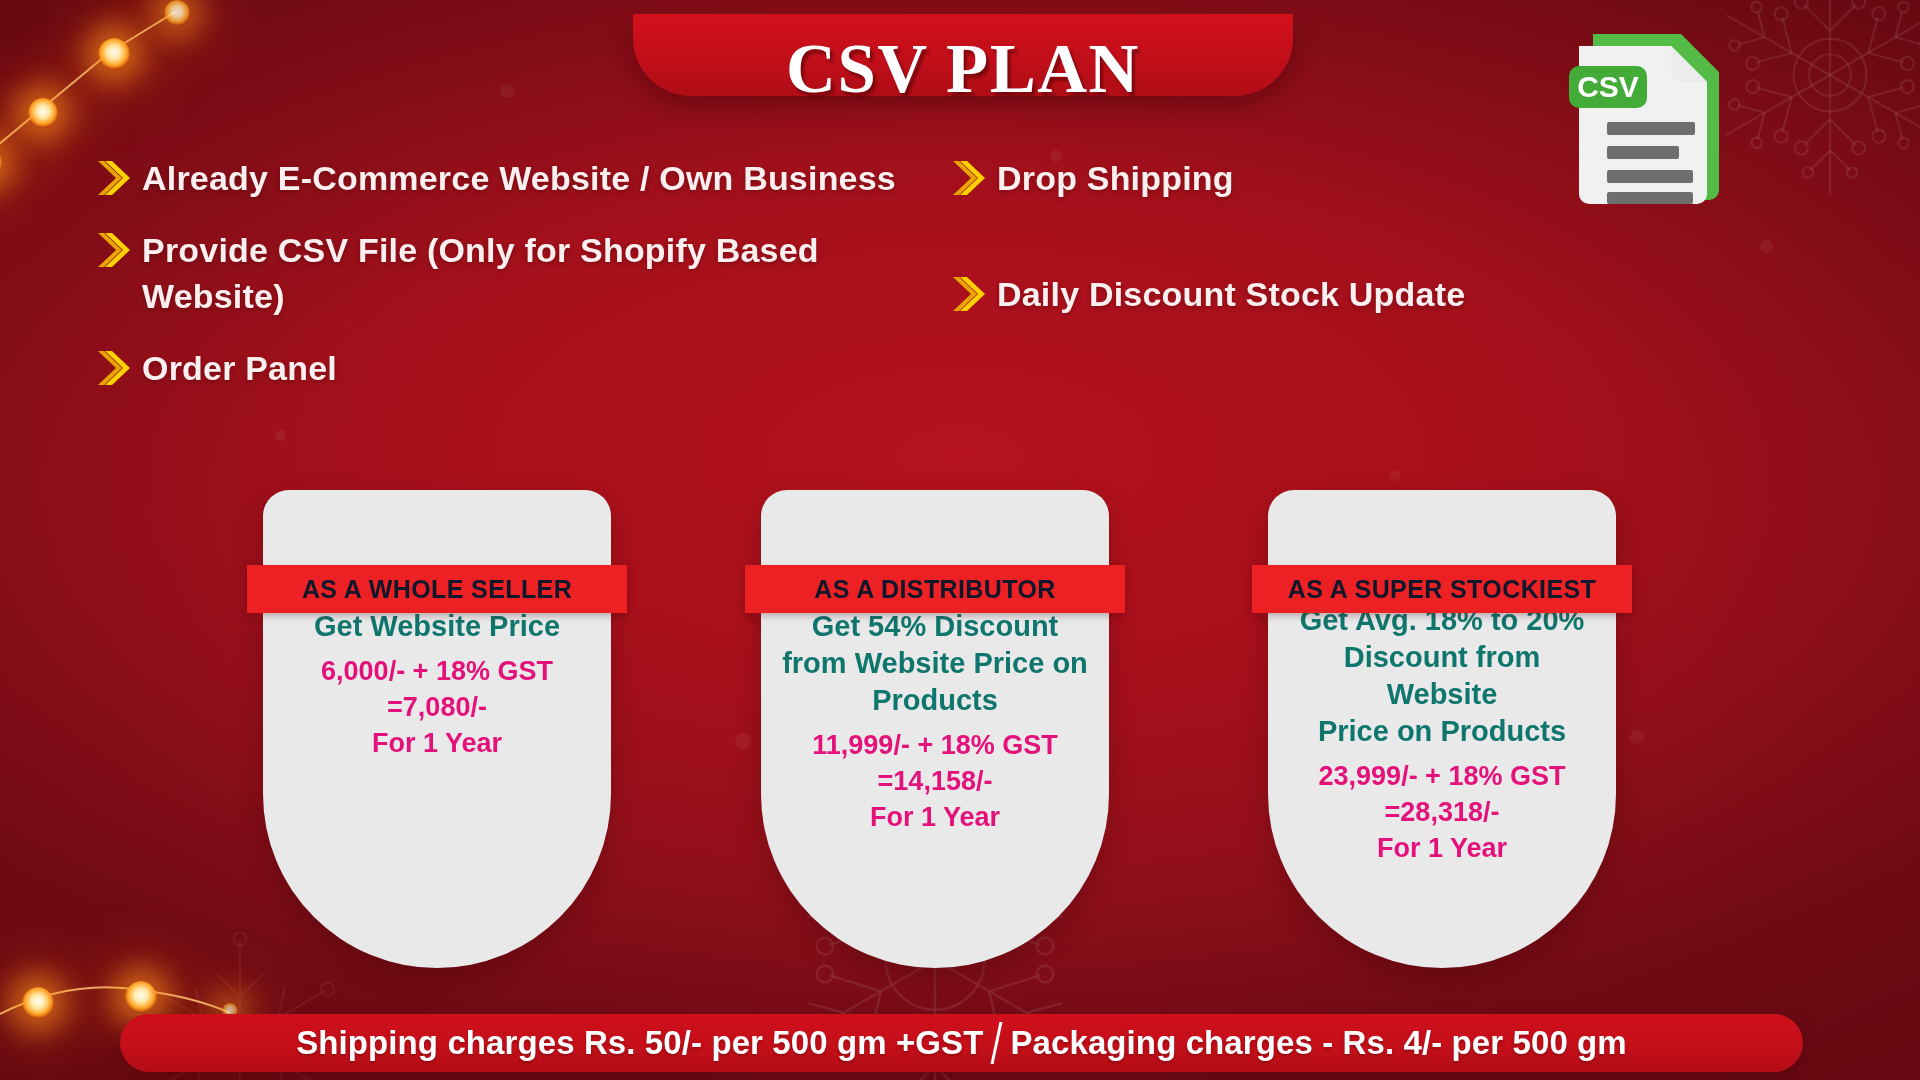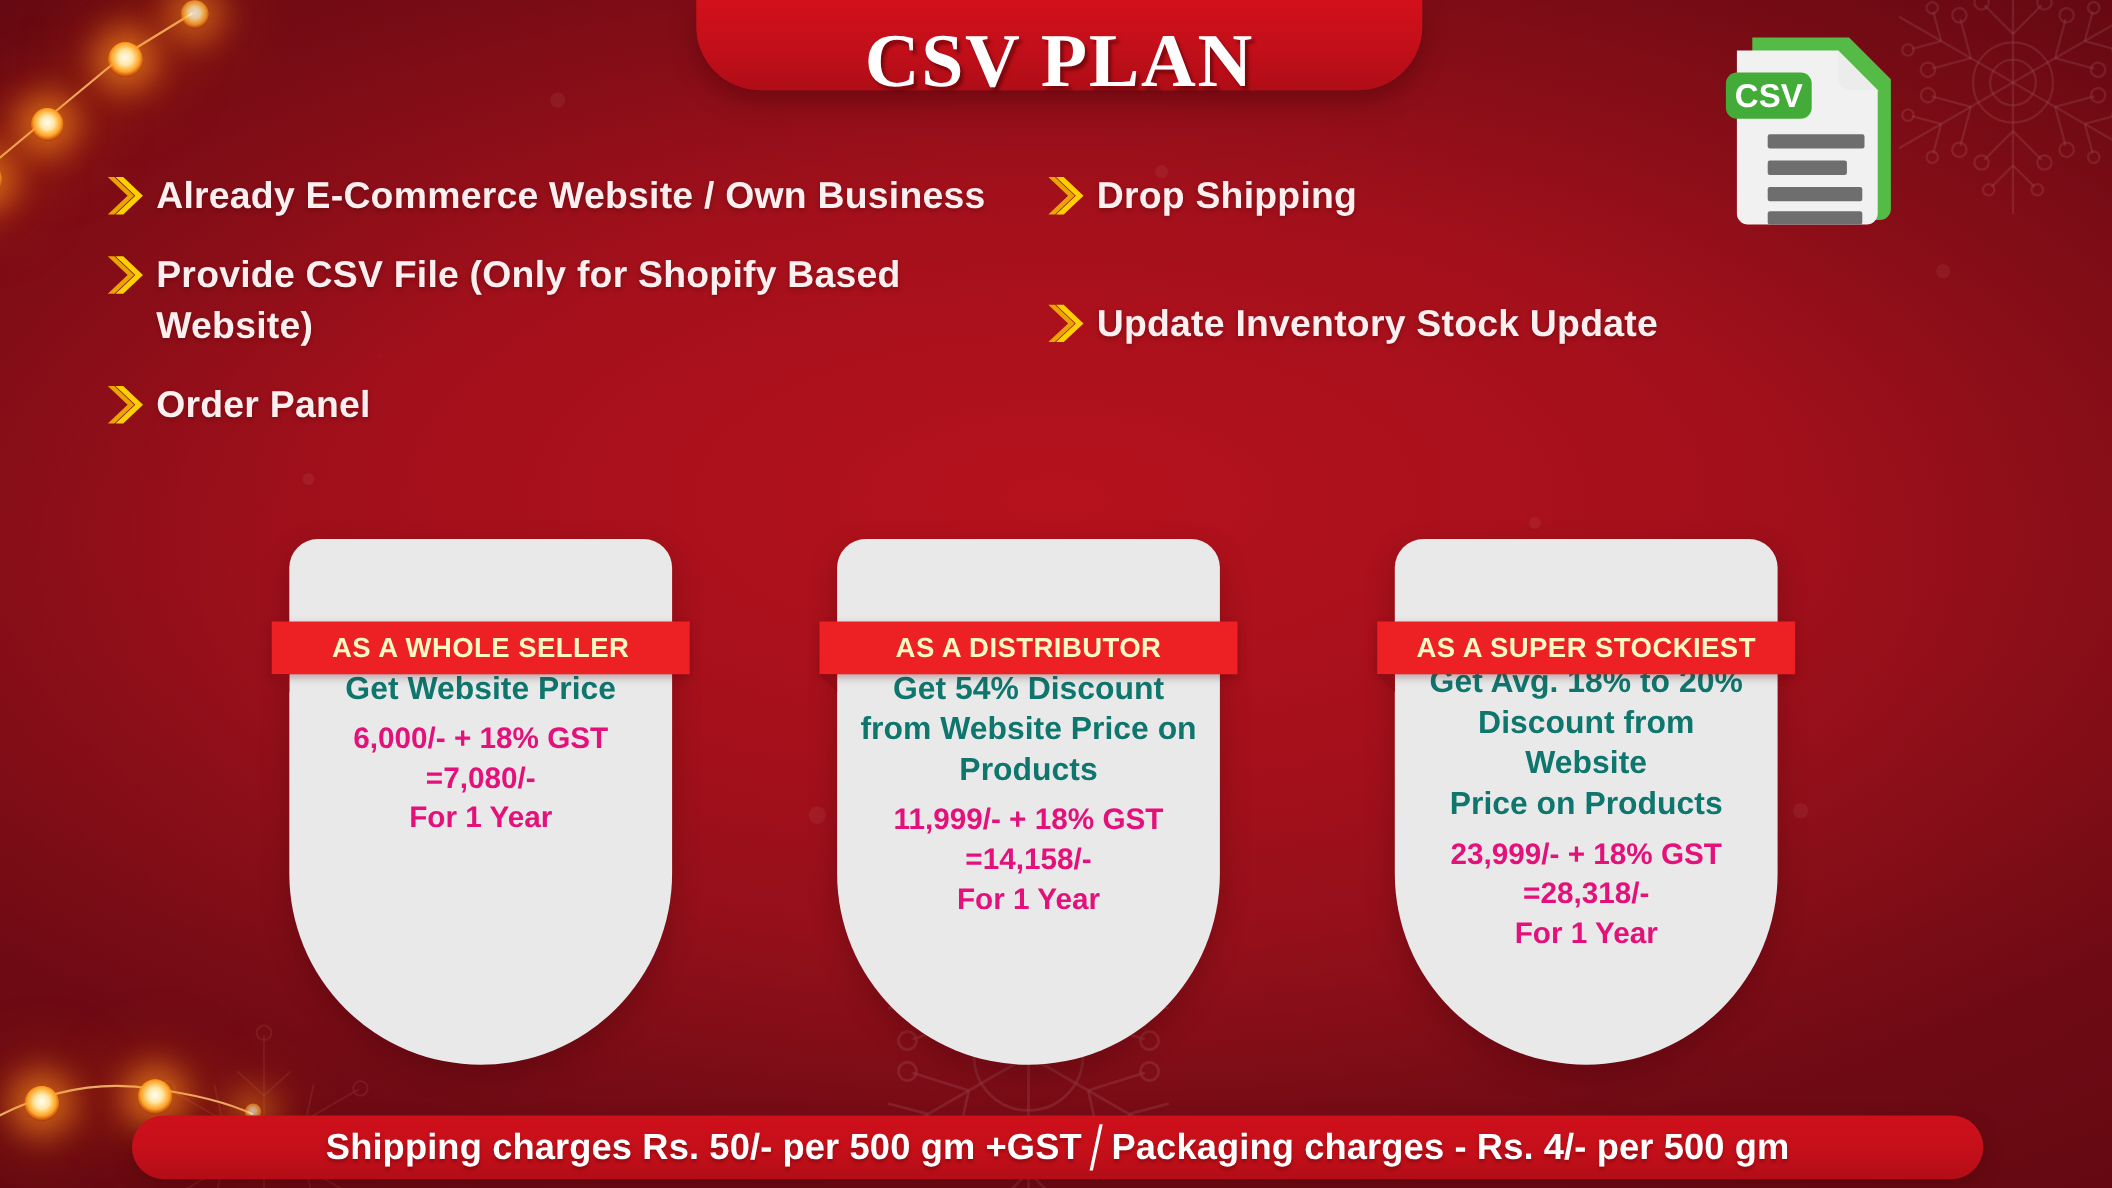--- a/index.html
+++ b/index.html
@@ -39,21 +39,21 @@
   
   .lights{ position:absolute; }
   .bulb{
     position:absolute; width:26px; height:26px; border-radius:50%;
     background:radial-gradient(circle at 50% 45%, #fffdf4 0%, #ffe9a8 28%, #ffa324 55%, rgba(255,120,10,.55) 72%, rgba(255,90,0,0) 100%);
     box-shadow:0 0 26px 14px rgba(255,150,30,.55), 0 0 60px 28px rgba(255,110,10,.22);
   }
 
   
   #title-wrap{
-    position:absolute; left:633px; top:0; width:660px; height:82px; z-index:5;
+    position:absolute; left:633px; top:14px; width:660px; height:82px; z-index:5;
   }
   #title-pill{
     position:absolute; inset:0;
     background:linear-gradient(180deg,#d2101a 0%, #c20f1a 55%, #b00d17 100%);
     border-radius:0 0 58px 58px;
     box-shadow:0 10px 22px rgba(70,0,6,.42);
   }
   #title-text{
     position:relative; z-index:2;
     font-family:"Liberation Serif", serif;
@@ -94,21 +94,21 @@
     background:#ed2024; z-index:3;
     display:flex; align-items:center; justify-content:center;
     box-shadow:0 3px 7px rgba(70,0,6,.28);
   }
   .ribbon::before{
     content:""; position:absolute; left:0px; top:48px;
     border-left:16px solid transparent;
     border-top:16px solid #8f0c14;
   }
   .ribbon-txt{
-    color:#fef9c3; font-weight:700; font-size:25px; letter-spacing:.4px;
+    color:#0f172a; font-weight:700; font-size:25px; letter-spacing:.4px;
     white-space:nowrap; position:relative; z-index:2;
   }
   .card-head{
     color:#0f766e; font-weight:800; font-size:29px; line-height:37px;
     padding:0 20px; margin-bottom:8px;
   }
   .card-price{
     color:#e5117b; font-weight:800; font-size:27px; line-height:36px;
     padding:0 14px;
   }
@@ -298,21 +298,21 @@
     </span>
     <span class="feat-txt">Drop Shipping</span>
   </div>
   <div class="feat">
     <span class="chev">
       <svg width="38" height="40" viewBox="0 0 38 40">
         <path d="M2 3 L20 20 L2 37 L8 37 L26 20 L8 3 Z" fill="#e8a400"></path>
         <path d="M9 3 L27 20 L9 37 L16 37 L34 20 L16 3 Z" fill="#ffd100"></path>
       </svg>
     </span>
-    <span class="feat-txt">Update Inventory Stock Update</span>
+    <span class="feat-txt">Daily Discount Stock Update</span>
   </div>
 </div>
 
 <div id="cards">
 
   <div class="card" style="left:263px;">
     <div class="card-body">
       <div class="ribbon">
         <span class="ribbon-txt">AS A WHOLE SELLER</span>
       </div>

